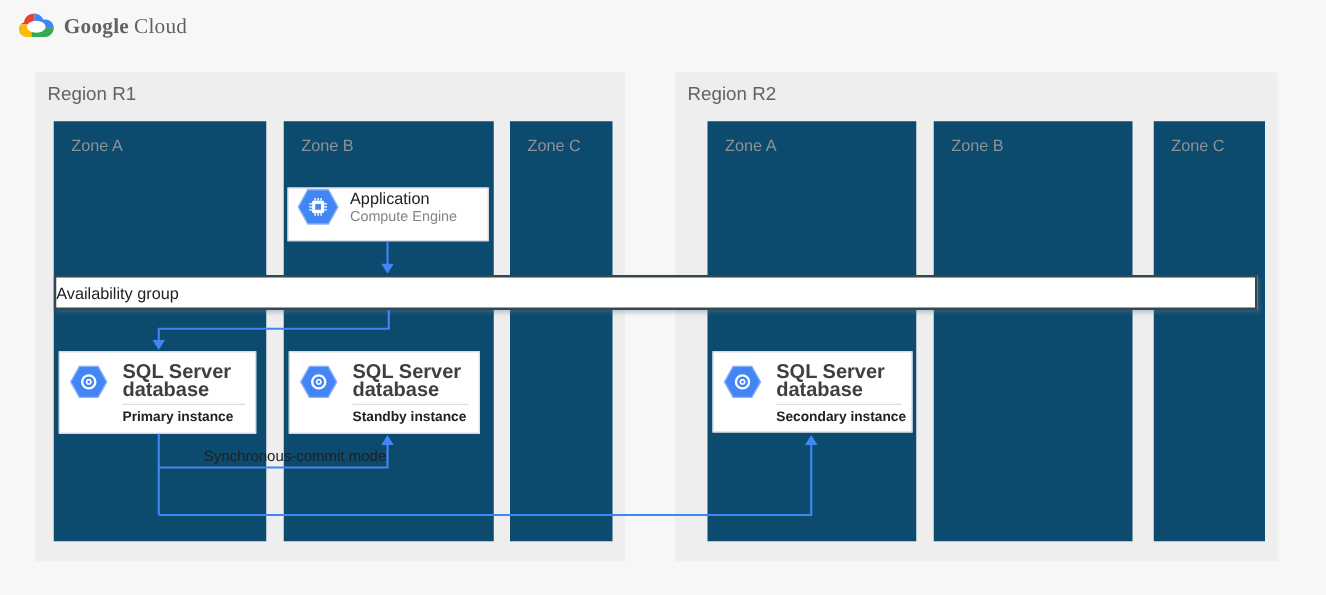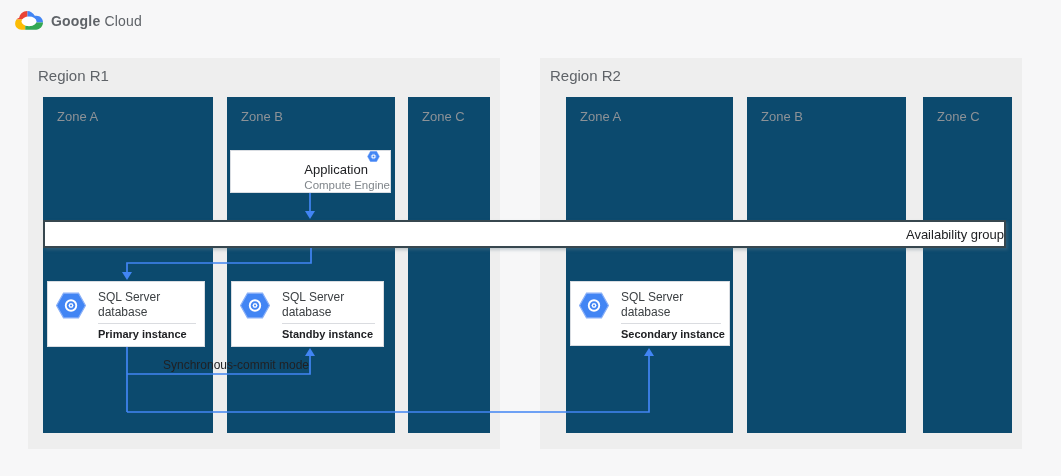--- a/index.html
+++ b/index.html
@@ -2,45 +2,45 @@
 <html><head>
 <meta charset="utf-8">
 <style>
   * { margin: 0; padding: 0; box-sizing: border-box; }
   html,body { background: #f7f7f8; }
   body { font-family: "Liberation Sans", sans-serif; }
   .canvas { position: relative; width: 1061px; height: 476px; background: #f7f7f8; overflow: hidden; }
 
   
   .logo { position: absolute; left: 14px; top: 9px; display: flex; align-items: center; gap: 7px; }
-  .logo-text { font-size: 14px; color: #5f6368; letter-spacing: .2px; }
+  .logo-text { font-size: 17px; color: #5f6368; letter-spacing: .2px; font-family: Liberation Serif, serif; }
   .logo-text .g { font-weight: 700; color: #5f6368; margin-right: 4px; }
 
   
   .region { position: absolute; background: #eeeeee; }
   .region-label { position: absolute; left: 10px; top: 9px; font-size: 15px; color: #5f6368; }
   .zone { position: absolute; background: #0c4a6e; }
   .zone-label { position: absolute; left: 14px; top: 12px; font-size: 13px; color: #8d9297; }
 
   
   .avail-bar { position: absolute; left: 43px; top: 220px; width: 963px; height: 28px;
     background: #ffffff; border: 2px solid #37474f; box-shadow: 2px 2px 3px rgba(96,125,139,.35);
-    display: flex; align-items: center; justify-content: flex-end;
+    display: flex; align-items: center; justify-content: flex-start;
     font-size: 13px; font-weight: 500; color: #202124; }
 
   
   .card { position: absolute; background: #ffffff; border: 1px solid #d9dde2; }
-  .app-card { display: flex; align-items: flex-end; padding-left: 7px; flex-direction: column; }
+  .app-card { display: flex; align-items: flex-start; padding-left: 7px; }
   .app-text { margin-left: 9px; }
   .app-title { font-size: 13px; font-weight: 500; color: #202124; line-height: 16px; }
   .app-sub { font-size: 11.5px; color: #80868b; line-height: 14px; }
 
   .sql-card .hex-wrap { position: absolute; left: 8px; top: 10px; }
   .sql-title { position: absolute; left: 50px; top: 8px; width: 96px;
-    font-size: 12px; font-weight: 400; color: #3c4043; line-height: 15px; }
+    font-size: 16px; font-weight: 700; color: #3c4043; line-height: 15px; }
   .sql-divider { position: absolute; left: 50px; right: 8px; top: 41px; border-top: 1px solid #dadce0; }
   .sql-instance { position: absolute; left: 50px; top: 46px; font-size: 11px; color: #202124; font-weight: bold; }
 
   
   .edge-label { position: absolute; font-size: 12px; color: #202124; text-align: center; }
 
   .overlay { position: absolute; left: 0; top: 0; pointer-events: none; }
 </style>
 </head>
 <body>

